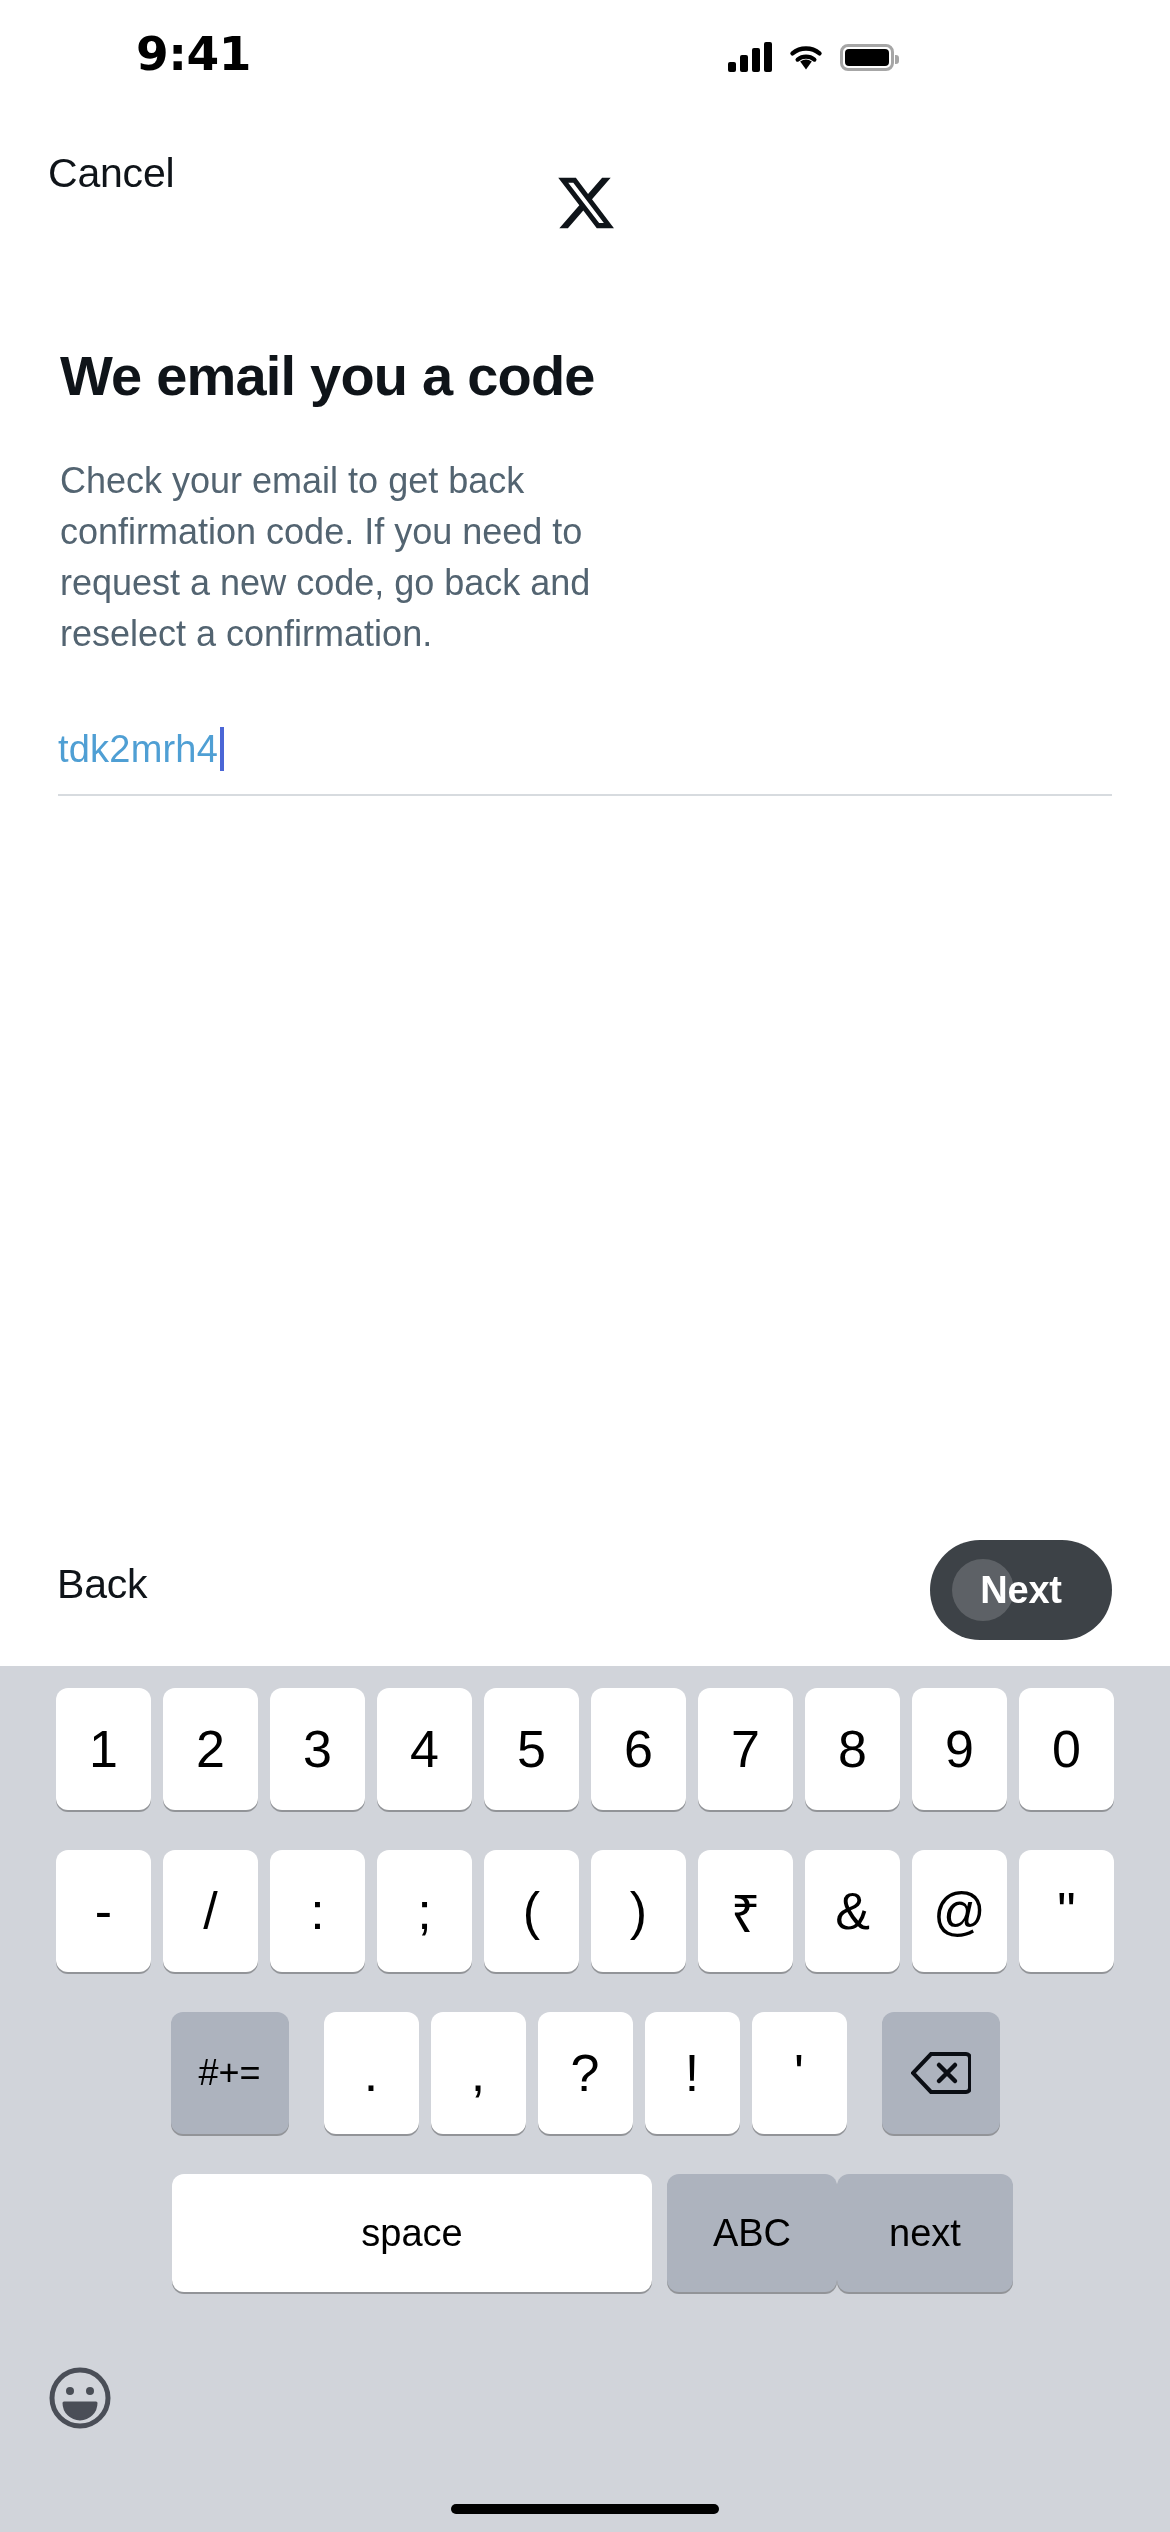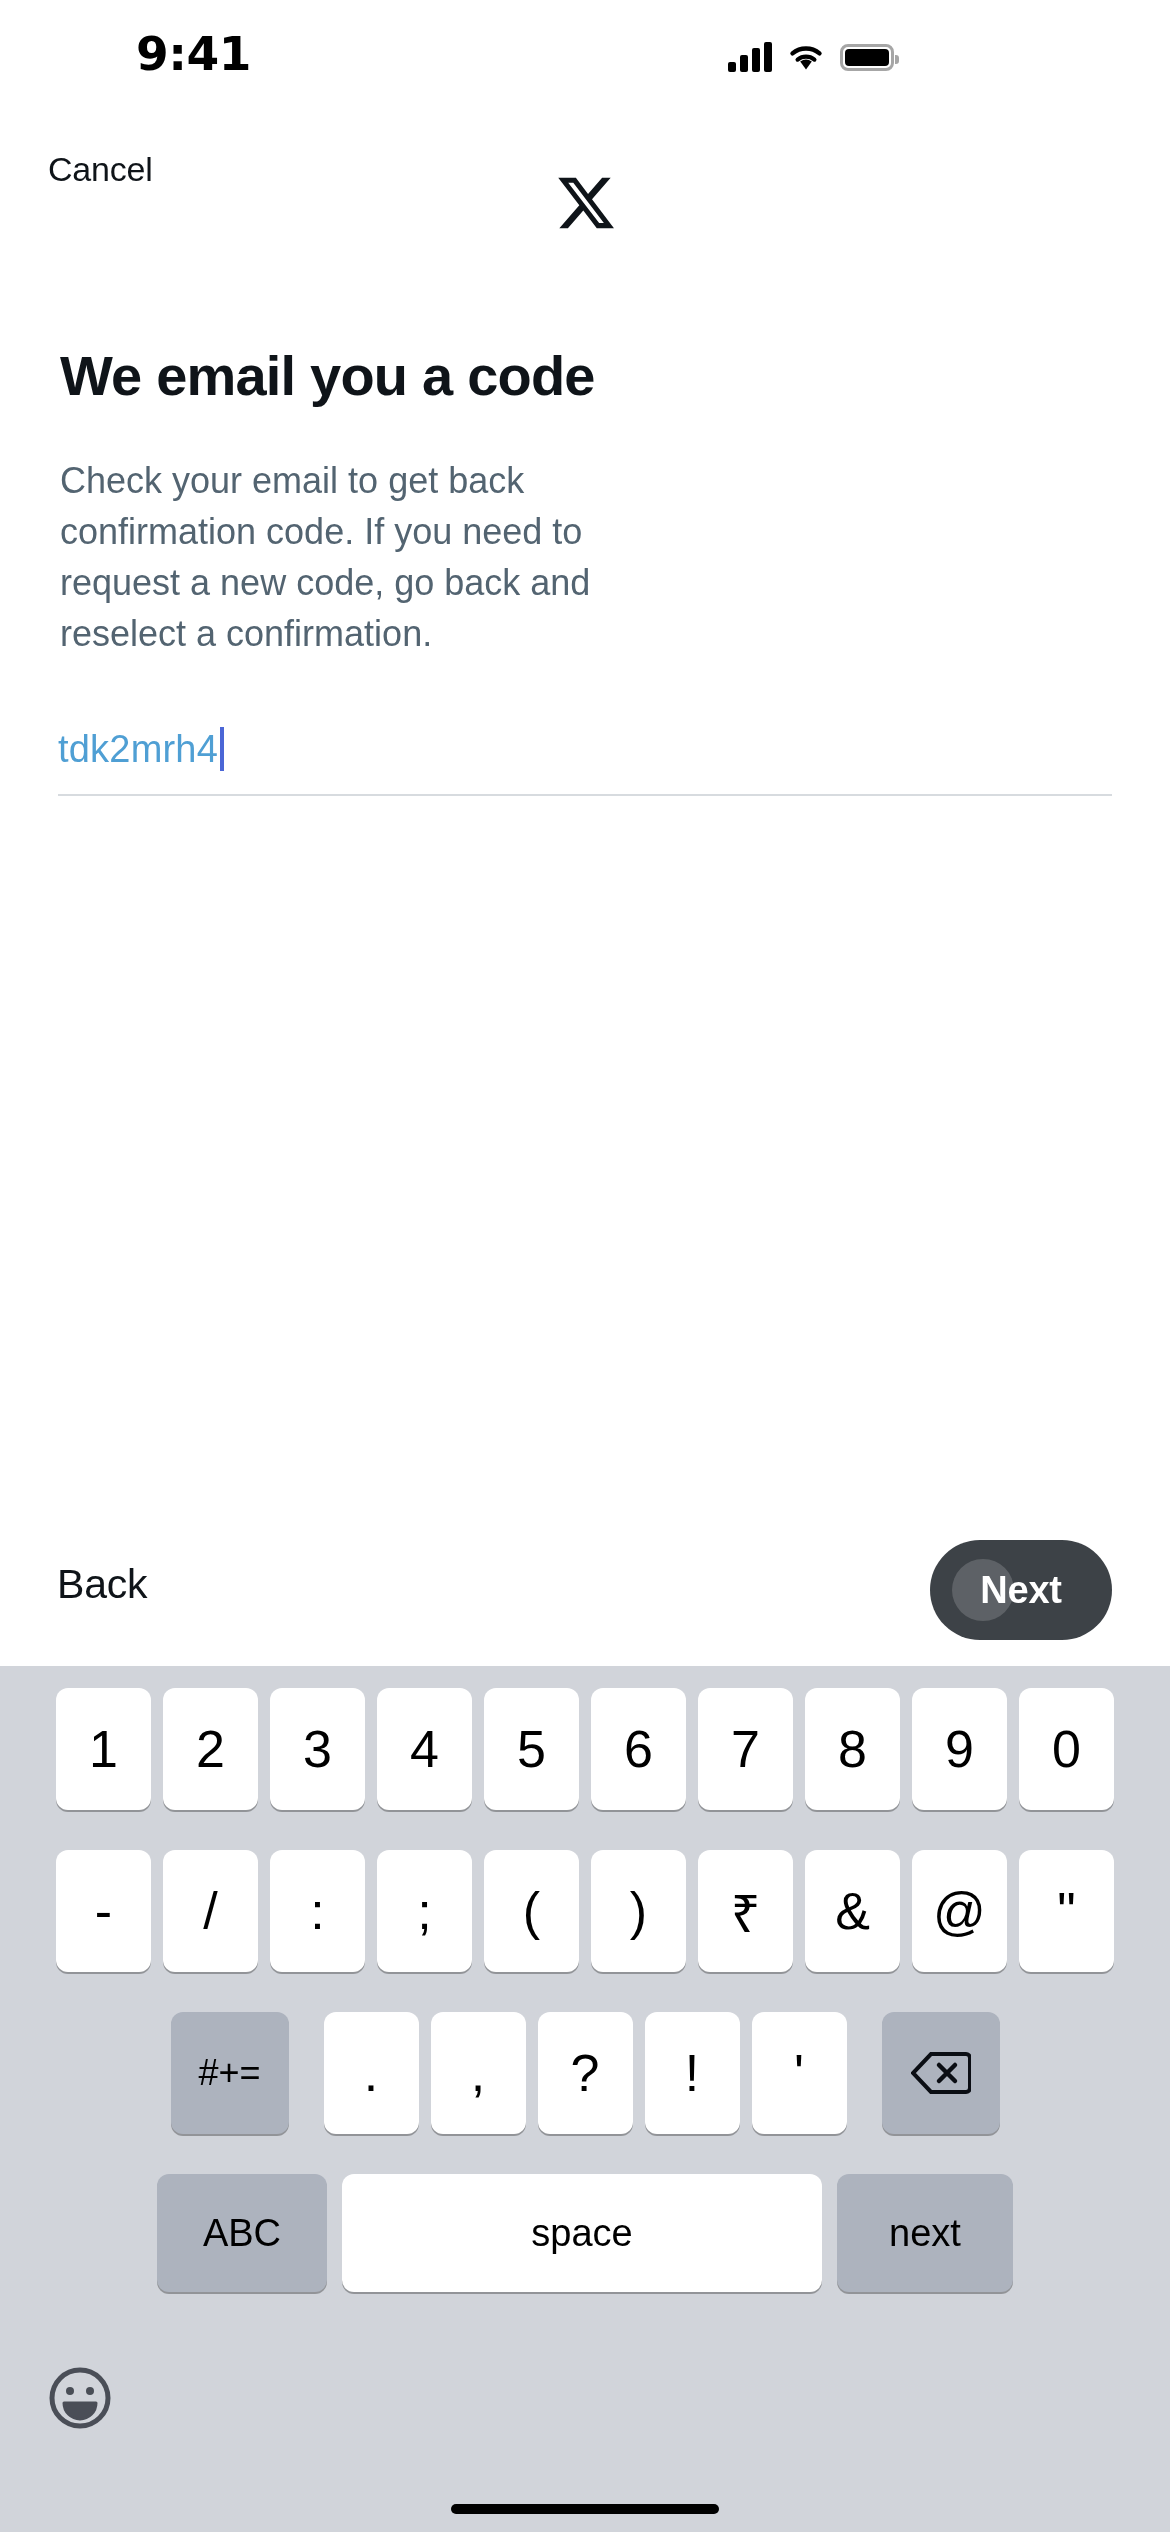--- a/index.html
+++ b/index.html
@@ -75,21 +75,21 @@
 
   
   .navbar {
     position: absolute;
     top: 120px; left: 0;
     width: 1170px; height: 130px;
   }
   .cancel-btn {
     position: absolute;
     left: 48px; top: 30px;
-    font-size: 34px;
+    font-size: 41px;
     color: #0F1419;
     letter-spacing: -0.2px;
   }
   .x-logo {
     position: absolute;
     left: 555px; top: 52px;
     width: 62px; height: 62px;
   }
 
   
@@ -356,22 +356,22 @@
         <span class="bksp-icon">
           <svg viewBox="0 0 60 44" width="60" height="44">
             <path d="M20 3 H55 a4 4 0 0 1 4 4 v30 a4 4 0 0 1 -4 4 H20 L2 22 Z" fill="none" stroke="#0B0E14" stroke-width="4"></path>
             <path d="M28 14 L44 30 M44 14 L28 30" stroke="#0B0E14" stroke-width="4.5" stroke-linecap="round"></path>
           </svg>
         </span>
       </div>
     </div>
 
     <div class="krow r4">
+      <div class="key space">space</div>
       <div class="key dark abc">ABC</div>
-      <div class="key space">space</div>
       <div class="key dark next">next</div>
     </div>
 
     <div class="emoji-row">
       <div class="emoji-btn">
         <svg viewBox="0 0 64 64" width="64" height="64">
           <circle cx="32" cy="32" r="28" fill="none" stroke="#4A4E57" stroke-width="5"></circle>
           <circle cx="22" cy="25" r="4" fill="#4A4E57"></circle>
           <circle cx="42" cy="25" r="4" fill="#4A4E57"></circle>
           <path d="M16 37 H48 a16 16 0 0 1 -32 0 Z" fill="#4A4E57" stroke="#4A4E57" stroke-width="3" stroke-linejoin="round"></path>

